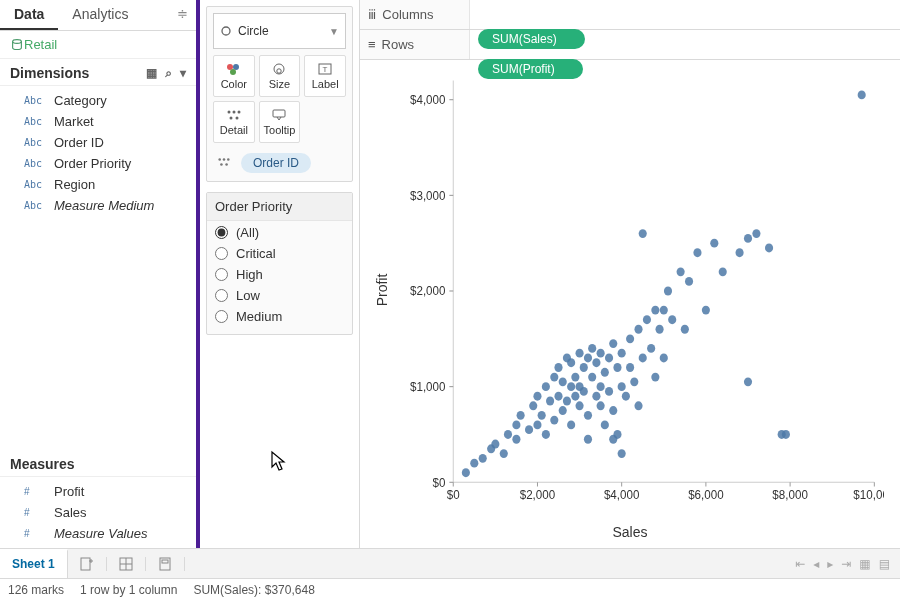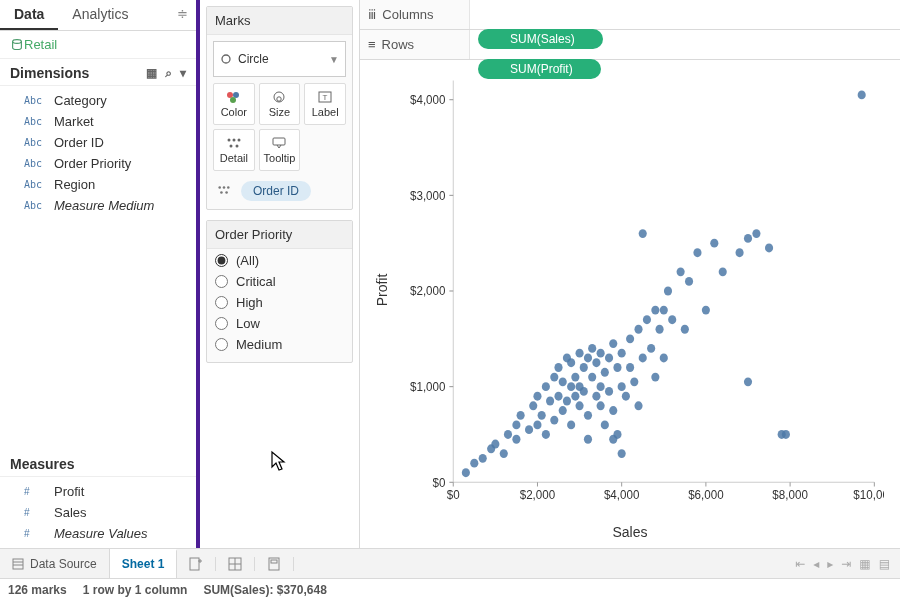--- a/index.html
+++ b/index.html
@@ -42,38 +42,38 @@
   .radio-item { display: flex; align-items: center; gap: 8px; cursor: pointer; }
   .radio-item input { accent-color: #333; }
 
   .cursor-arrow { position: absolute; left: 70px; top: 450px; pointer-events: none; }
 
   
   .viz-pane { grid-column: 3; grid-row: 1; display: flex; flex-direction: column; }
   .shelf { display: flex; align-items: center; border-bottom: 1px solid #d9d9d9; height: 30px; }
   .shelf-label { width: 110px; display: flex; align-items: center; gap: 6px; padding: 0 8px; color: #555; font-size: 13px; border-right: 1px solid #e5e5e5; height: 100%; background: #fafafa; }
   .shelf-body { padding: 0 8px; display: flex; align-items: center; }
-  .shelf .pill { padding: 3px 28px 3px 32px; margin-top: 48px; }
+  .shelf .pill { padding: 3px 28px 3px 14px; margin-top: 48px; }
 
   .chart-wrap { flex: 1; position: relative; padding: 10px 16px 6px 40px; }
   .y-title { position: absolute; left: 6px; top: 50%; transform: translateY(-50%) rotate(-90deg); transform-origin: center; font-size: 14px; color: #333; }
   .x-title { text-align: center; font-size: 14px; color: #333; padding: 4px 0 8px; }
   svg.plot { width: 100%; height: 100%; }
   .tick-label { font-size: 12px; fill: #333; }
   .dot { fill: #4e79a7; opacity: 0.85; }
 
   
   .tab-bar { grid-column: 1 / span 3; grid-row: 2; display: flex; align-items: center; border-top: 1px solid #d9d9d9; background: #f3f3f3; height: 30px; font-size: 12px; }
   .tab-btn { padding: 0 12px; height: 100%; display: flex; align-items: center; gap: 6px; border-right: 1px solid #d9d9d9; cursor: pointer; color: #555; }
   .tab-btn.sheet-active { background: #fff; font-weight: 600; color: #0369a1; border-top: 2px solid #fff; margin-top: -1px; }
   .tab-icons { display: flex; }
   .right-nav { margin-left: auto; display: flex; align-items: center; gap: 8px; padding-right: 10px; color: #aaa; font-size: 12px; }
 
   
-  .status-bar { grid-column: 1 / span 3; grid-row: 3; display: flex; gap: 16px; align-items: center; height: 22px; border-top: 1px solid #d9d9d9; padding: 0 8px; font-size: 12px; color: #555; font-weight: bold; }
+  .status-bar { grid-column: 1 / span 3; grid-row: 3; display: flex; gap: 16px; align-items: center; height: 22px; border-top: 1px solid #d9d9d9; padding: 0 8px; font-size: 12px; color: #555; }
 </style>
 </head>
 <body>
 
 <div class="app">
 
   <div class="data-pane">
     <div class="data-tabs">
       <div class="data-tab active">Data</div>
       <div class="data-tab an">Analytics</div>
@@ -135,21 +135,20 @@
         </div>
         <div class="field italic">
           <span class="ftype hash">#</span>
           <span class="flabel">Measure Values</span>
         </div>
       </div>
   </div>
 
   <div class="mid-pane">
     <div class="card">
-      <div class="card-title">Marks</div>
       <div class="mark-select">
         <svg width="12" height="12" viewBox="0 0 12 12">
             <circle cx="6" cy="6" r="4" fill="none" stroke="#666" stroke-width="1.3"></circle>
           </svg>
         <span>Circle</span>
         <span class="caret">▼</span>
       </div>
       <div class="mark-grid">
         <div class="mark-btn">
           <svg viewBox="0 0 18 14">
@@ -372,28 +371,20 @@
           <circle class="dot" cx="381.25" cy="168.33333333333331" r="4.2"></circle>
           <circle class="dot" cx="394.3" cy="344.76190476190476" r="4.2"></circle>
           <circle class="dot" cx="398.65000000000003" cy="344.76190476190476" r="4.2"></circle>
           <circle class="dot" cx="476.95" cy="23.571428571428555" r="4.2"></circle>
         </svg>
     </div>
     <div class="x-title">Sales</div>
   </div>
 
   <div class="tab-bar">
-    <div class="tab-btn">
-      <svg width="12" height="12" viewBox="0 0 12 12">
-          <rect x="1" y="1" width="10" height="10" fill="none" stroke="#888"></rect>
-          <line x1="1" y1="4" x2="11" y2="4" stroke="#888"></line>
-          <line x1="1" y1="7" x2="11" y2="7" stroke="#888"></line>
-        </svg>
-      <span>Data Source</span>
-    </div>
     <div class="tab-btn sheet-active">Sheet 1</div>
     <div class="tab-icons">
       <div class="tab-btn">
           <svg width="14" height="14" viewBox="0 0 14 14">
             <rect x="1" y="1" width="9" height="12" fill="none" stroke="#888"></rect>
             <line x1="9" y1="4" x2="13" y2="4" stroke="#888"></line>
             <line x1="11" y1="2" x2="11" y2="6" stroke="#888"></line>
           </svg>
         </div>
       <div class="tab-btn">

